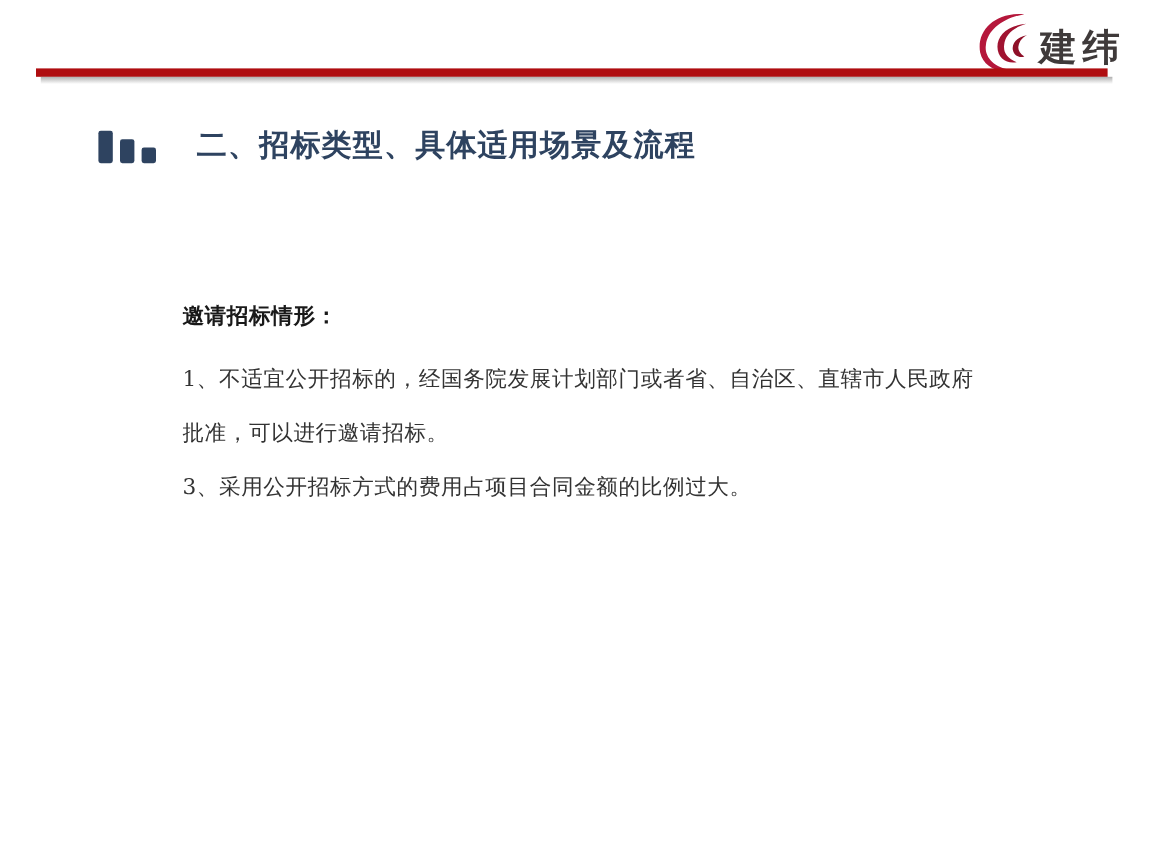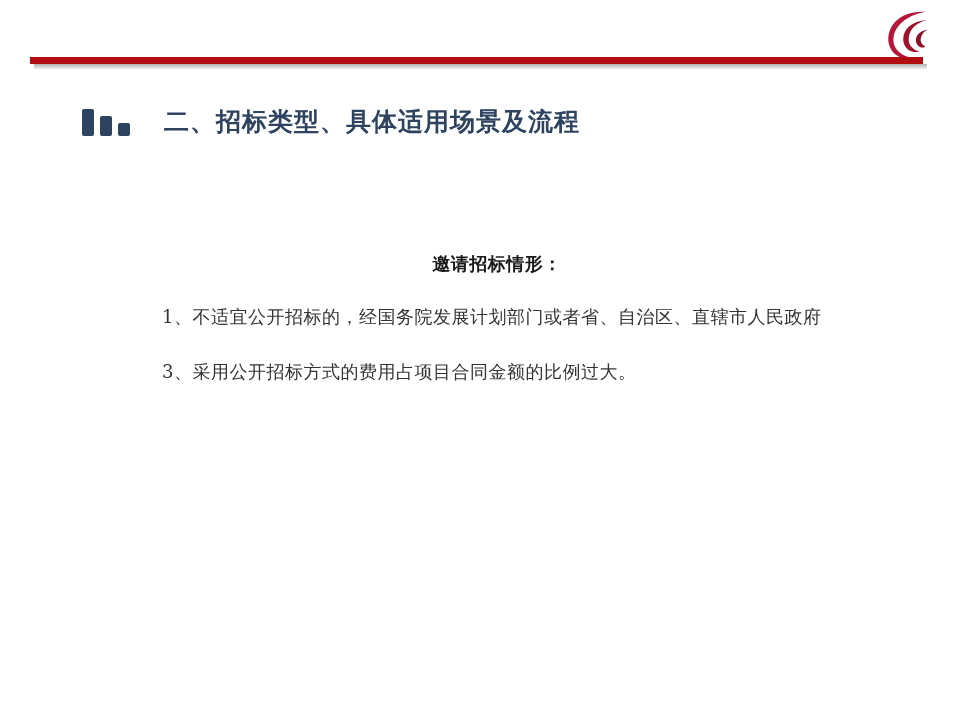--- a/index.html
+++ b/index.html
@@ -103,47 +103,48 @@
     margin:0 0 64px 0;
     font-weight:700;
     color:#191919;
     line-height:24px;
   }
   .subheading{
     margin:0 0 18px 0;
     font-weight:700;
     color:#191919;
     line-height:24px;
-    text-align:center;
   }
   .body-line{
-    margin:10px;
+    margin:0;
     line-height:45px;
     font-weight:400;
   }
 </style>
 </head>
 <body>
 
 <div class="logo-block">
   <svg class="logo-mark" viewBox="0 0 60 66" aria-hidden="true">
     <path d="M52,4 C20,2 2,22 6,44 C9,58 24,66 38,62 C20,60 10,48 12,36 C14,20 30,8 52,4 Z" fill="#B5173B"></path>
     <path d="M54,14 C34,16 24,26 24,38 C24,50 34,56 44,54 C34,50 30,44 31,36 C32,26 40,18 54,14 Z" fill="#A01330"></path>
     <path d="M55,26 C44,28 39,34 40,41 C41,47 47,50 52,48 C47,45 45,41 46,37 C47,32 50,28 55,26 Z" fill="#8F1028"></path>
   </svg>
+  <div class="logo-cn">建纬</div>
 </div>
 
 <div class="divider"></div>
 
 <div class="title-row">
   <div class="title-icon">
     <div class="bar bar1"></div>
     <div class="bar bar2"></div>
     <div class="bar bar3"></div>
   </div>
   <h1 class="section-title">二、招标类型、具体适用场景及流程</h1>
 </div>
 
 <div class="content">
   <p class="subheading">邀请招标情形：</p>
   <p class="body-line">1、不适宜公开招标的，经国务院发展计划部门或者省、自治区、直辖市人民政府</p>
+  <p class="body-line">批准，可以进行邀请招标。</p>
   <p class="body-line">3、采用公开招标方式的费用占项目合同金额的比例过大。</p>
 </div>
 
 </body></html>

